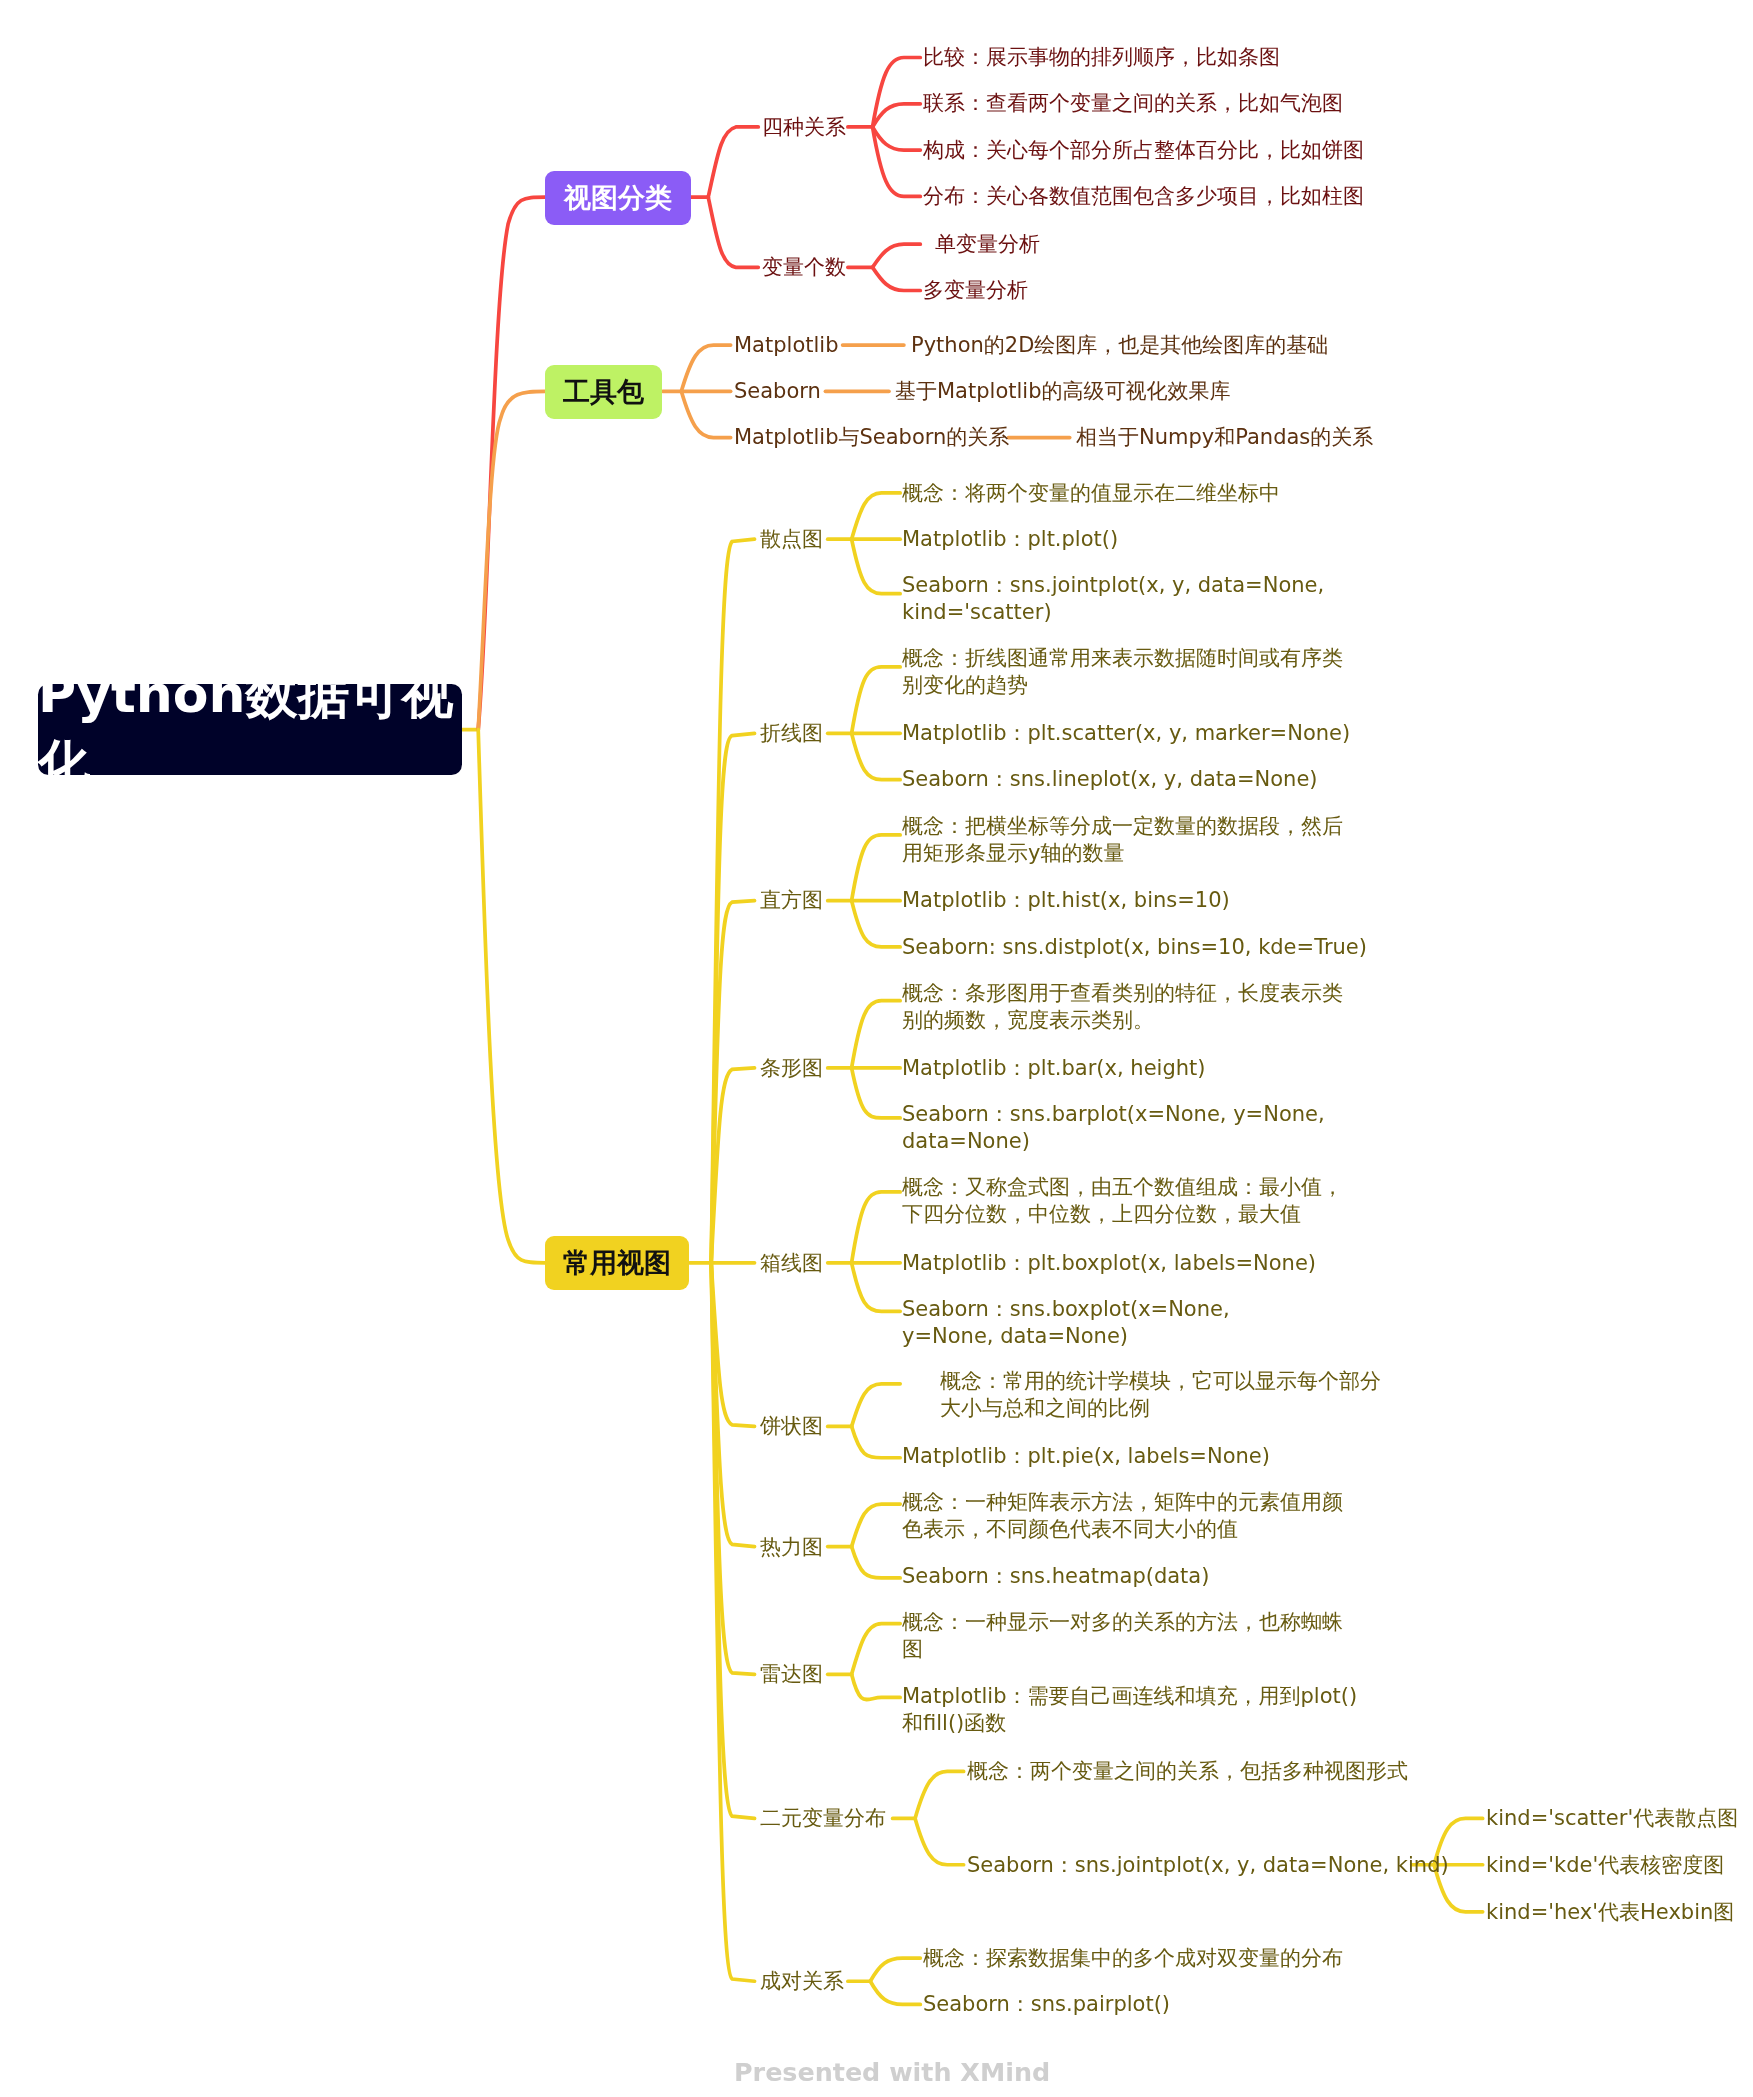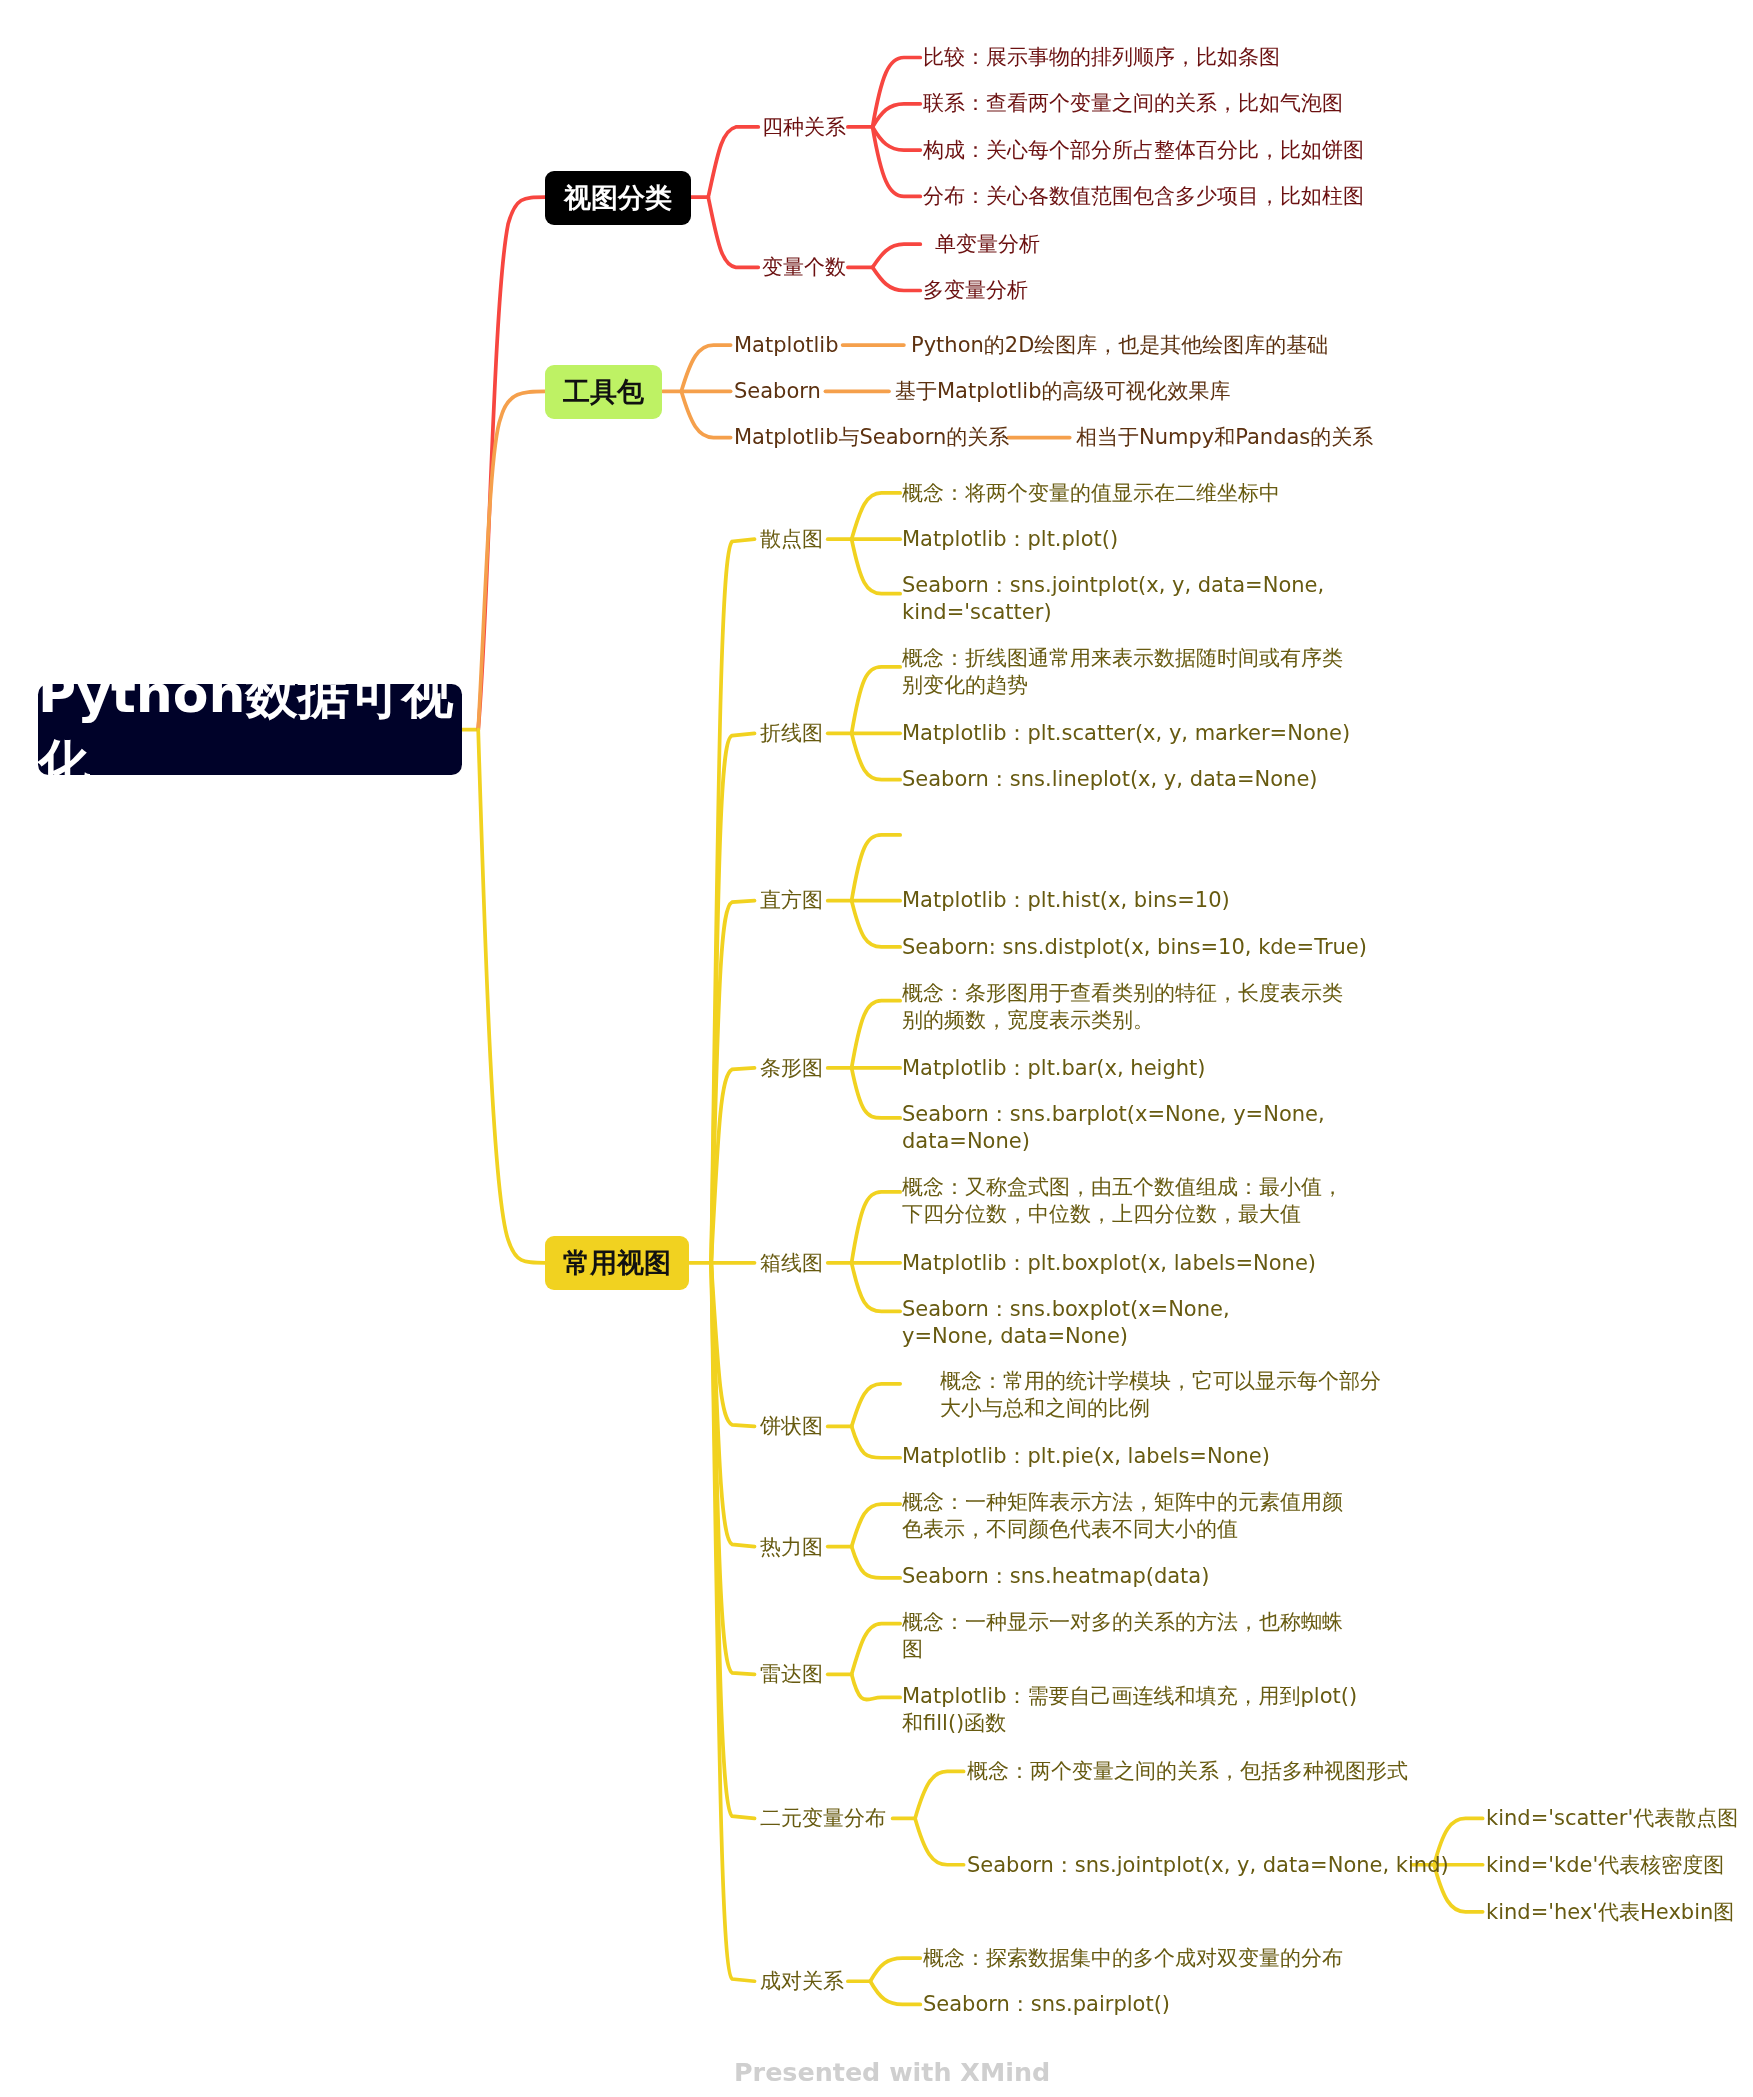--- a/index.html
+++ b/index.html
@@ -7,21 +7,21 @@
          font-family:"DejaVu Sans","Liberation Sans",sans-serif; }
   #canvas { position:absolute; left:0; top:0; width:1754px; height:2097px; }
   svg.links { position:absolute; left:0; top:0; width:1754px; height:2097px; }
   .node { position:absolute; white-space:nowrap; font-size:21px; line-height:27px; }
   .node.wrap { white-space:normal; }
   .root { position:absolute; left:38px; top:684px; width:424px; height:91px;
           background:#000229; border-radius:10.5px; color:#ffffff;
           font-size:52px; font-weight:bold; display:flex; align-items:center; justify-content:center; }
   .main { position:absolute; height:54px; border-radius:9px; font-size:27px; font-weight:bold;
           display:flex; align-items:center; justify-content:center; }
-  .m-red { background:#000000; color:#ffffff; }
+  .m-red { background:#8b5cf6; color:#ffffff; }
   .m-orange { background:#bef264; color:#111111; }
   .m-yellow { background:#f1d220; color:#111111; }
   .t-red { color:#6b1010; }
   .t-orange { color:#5c3110; }
   .t-yellow { color:#675a10; }
   .footer { position:absolute; left:734px; top:2057px; font-size:25.4px; font-weight:bold; color:#cfcfcf; }
 </style>
 </head>
 <body>
 
@@ -144,20 +144,21 @@
 <div class="node t-yellow" style="left:902px;top:480px;">概念：将两个变量的值显示在二维坐标中</div>
 <div class="node t-yellow" style="left:902px;top:526px;">Matplotlib：plt.plot()</div>
 <div class="node t-yellow wrap" style="left:902px;top:572px;width:463px;">Seaborn：sns.jointplot(x, y, data=None, kind='scatter)</div>
 
 <div class="node t-yellow" style="left:760px;top:720px;">折线图</div>
 <div class="node t-yellow wrap" style="left:902px;top:645px;width:448px;">概念：折线图通常用来表示数据随时间或有序类别变化的趋势</div>
 <div class="node t-yellow" style="left:902px;top:720px;">Matplotlib：plt.scatter(x, y, marker=None)</div>
 <div class="node t-yellow" style="left:902px;top:766px;">Seaborn：sns.lineplot(x, y, data=None)</div>
 
 <div class="node t-yellow" style="left:760px;top:887px;">直方图</div>
+<div class="node t-yellow wrap" style="left:902px;top:813px;width:448px;">概念：把横坐标等分成一定数量的数据段，然后用矩形条显示y轴的数量</div>
 <div class="node t-yellow" style="left:902px;top:887px;">Matplotlib：plt.hist(x, bins=10)</div>
 <div class="node t-yellow" style="left:902px;top:934px;">Seaborn: sns.distplot(x, bins=10, kde=True)</div>
 
 <div class="node t-yellow" style="left:760px;top:1055px;">条形图</div>
 <div class="node t-yellow wrap" style="left:902px;top:980px;width:448px;">概念：条形图用于查看类别的特征，长度表示类别的频数，宽度表示类别。</div>
 <div class="node t-yellow" style="left:902px;top:1055px;">Matplotlib：plt.bar(x, height)</div>
 <div class="node t-yellow wrap" style="left:902px;top:1101px;width:463px;">Seaborn：sns.barplot(x=None, y=None, data=None)</div>
 
 <div class="node t-yellow" style="left:760px;top:1250px;">箱线图</div>
 <div class="node t-yellow wrap" style="left:902px;top:1174px;width:448px;">概念：又称盒式图，由五个数值组成：最小值，下四分位数，中位数，上四分位数，最大值</div>

